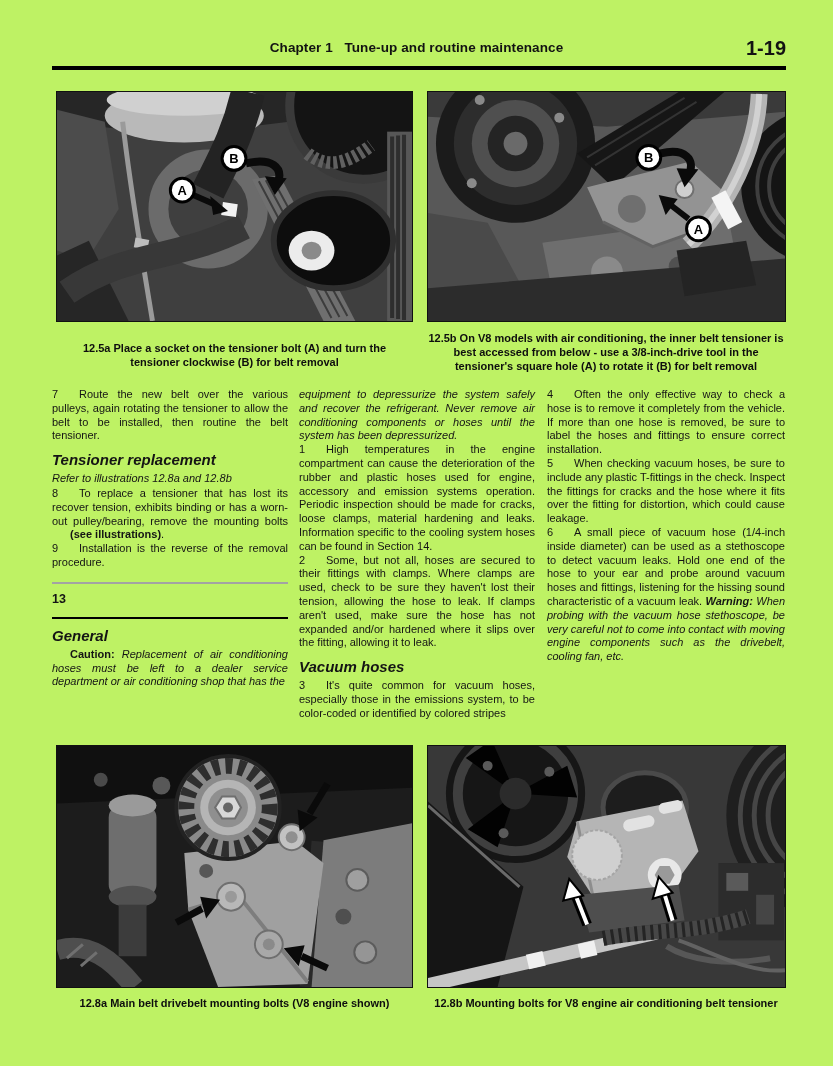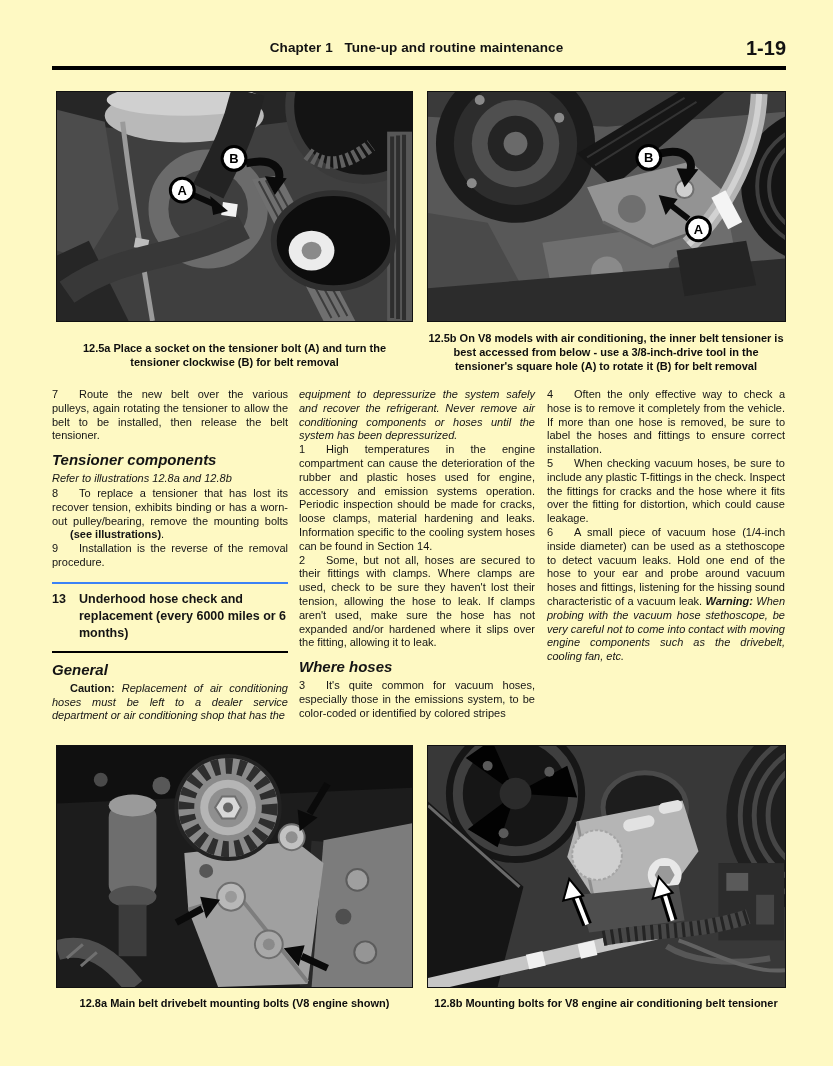--- a/index.html
+++ b/index.html
@@ -1,19 +1,19 @@
 <!DOCTYPE html>
 <html><head>
 <meta charset="utf-8">
 <style>
   * { box-sizing: border-box; }
   html,body { margin:0; padding:0; background:#e8e8e8; }
   .page {
     position:relative; width:833px; height:1066px; margin:0 auto;
-    background:#fef9c3; color:#121212;
+    background:#bef264; color:#121212;
     font-family:"Liberation Sans", sans-serif; overflow:hidden;
   }
   .hdr-title {
     position:absolute; top:40px; left:0; width:100%; text-align:center;
     font-size:13.5px; font-weight:bold; white-space:pre; letter-spacing:.1px;
   }
   .hdr-pagenum {
     position:absolute; top:37px; right:47px; font-size:20px; font-weight:bold;
   }
   .hdr-rule { position:absolute; top:66px; left:52px; width:734px; height:4px; background:#000; }
@@ -44,21 +44,21 @@
 
   .para { margin:0; }
   .pnum { display:inline-block; width:27px; }
   .h-bi { font-weight:bold; font-style:italic; font-size:15px; line-height:18px;
           margin:8px 0 3px; text-align:left; }
   .refer { font-style:italic; margin:0 0 1px; text-align:left; }
   .it { font-style:italic; }
   .bd { font-weight:bold;padding-left:18px; }
   .bdit { font-weight:bold; font-style:italic; }
   .section-box {
-    border-top:2px solid #3b82f6; border-bottom:2px solid #000;
+    border-top:2px solid #a3a3a3; border-bottom:2px solid #000;
     margin:12px 0 8px; padding:7px 0 9px;
     display:flex; font-weight:bold; font-size:12.5px; line-height:17px; text-align:left;
   }
   .section-box .snum { width:27px; flex:none; }
   .section-box .stitle { flex:1; }
 </style>
 </head>
 <body>
 
 <div class="page">
@@ -159,38 +159,37 @@
         <circle cx="272" cy="138" r="12" fill="#ffffff" stroke="#000000" stroke-width="3"></circle>
         <text x="272" y="143" font-size="13" font-weight="bold" text-anchor="middle" fill="#000">A</text>
       </g>
     </svg>
   </div>
 
   <div class="caption" id="cap-125a">12.5a  Place a socket on the tensioner bolt (A) and turn the tensioner clockwise (B) for belt removal</div>
   <div class="caption" id="cap-125b">12.5b  On V8 models with air conditioning, the inner belt tensioner is best accessed from below - use a 3/8-inch-drive tool in the tensioner's square hole (A) to rotate it (B) for belt removal</div>
 
   <div class="col" id="col1">
-    <p class="para"><span class="pnum">7</span><span>Route the new belt over the various pulleys, again rotating the tensioner to allow the belt to be installed, then release the belt tensioner.</span></p>
-    <div class="h-bi">Tensioner components</div>
+    <p class="para"><span class="pnum">7</span><span>Route the new belt over the various pulleys, again rotating the tensioner to allow the belt to be installed, then routine the belt tensioner.</span></p>
+    <div class="h-bi">Tensioner replacement</div>
     <div class="refer">Refer to illustrations 12.8a and 12.8b</div>
     <p class="para"><span class="pnum">8</span><span>To replace a tensioner that has lost its recover tension, exhibits binding or has a worn-out pulley/bearing, remove the mounting bolts </span><span class="bd">(see illustrations)</span><span>.</span></p>
     <p class="para"><span class="pnum">9</span><span>Installation is the reverse of the removal procedure.</span></p>
     <div class="section-box">
       <span class="snum">13</span>
-      <span class="stitle">Underhood hose check and replacement (every 6000 miles or 6 months)</span>
     </div>
     <div class="h-bi">General</div>
     <p class="para"><span class="bd">Caution:</span><span class="it"> Replacement of air conditioning hoses must be left to a dealer service department or air conditioning shop that has the</span></p>
   </div>
 
   <div class="col" id="col2">
     <p class="para it">equipment to depressurize the system safely and recover the refrigerant. Never remove air conditioning components or hoses until the system has been depressurized.</p>
     <p class="para"><span class="pnum">1</span><span>High temperatures in the engine compartment can cause the deterioration of the rubber and plastic hoses used for engine, accessory and emission systems operation. Periodic inspection should be made for cracks, loose clamps, material hardening and leaks. Information specific to the cooling system hoses can be found in Section 14.</span></p>
     <p class="para"><span class="pnum">2</span><span>Some, but not all, hoses are secured to their fittings with clamps. Where clamps are used, check to be sure they haven't lost their tension, allowing the hose to leak. If clamps aren't used, make sure the hose has not expanded and/or hardened where it slips over the fitting, allowing it to leak.</span></p>
-    <div class="h-bi">Where hoses</div>
+    <div class="h-bi">Vacuum hoses</div>
     <p class="para"><span class="pnum">3</span><span>It's quite common for vacuum hoses, especially those in the emissions system, to be color-coded or identified by colored stripes</span></p>
   </div>
 
   <div class="col" id="col3">
     <p class="para"><span class="pnum">4</span><span>Often the only effective way to check a hose is to remove it completely from the vehicle. If more than one hose is removed, be sure to label the hoses and fittings to ensure correct installation.</span></p>
     <p class="para"><span class="pnum">5</span><span>When checking vacuum hoses, be sure to include any plastic T-fittings in the check. Inspect the fittings for cracks and the hose where it fits over the fitting for distortion, which could cause leakage.</span></p>
     <p class="para"><span class="pnum">6</span><span>A small piece of vacuum hose (1/4-inch inside diameter) can be used as a stethoscope to detect vacuum leaks. Hold one end of the hose to your ear and probe around vacuum hoses and fittings, listening for the hissing sound characteristic of a vacuum leak. </span><span class="bdit">Warning:</span><span class="it"> When probing with the vacuum hose stethoscope, be very careful not to come into contact with moving engine components such as the drivebelt, cooling fan, etc.</span></p>
   </div>
 
   <div class="photo" id="photo-128a">

